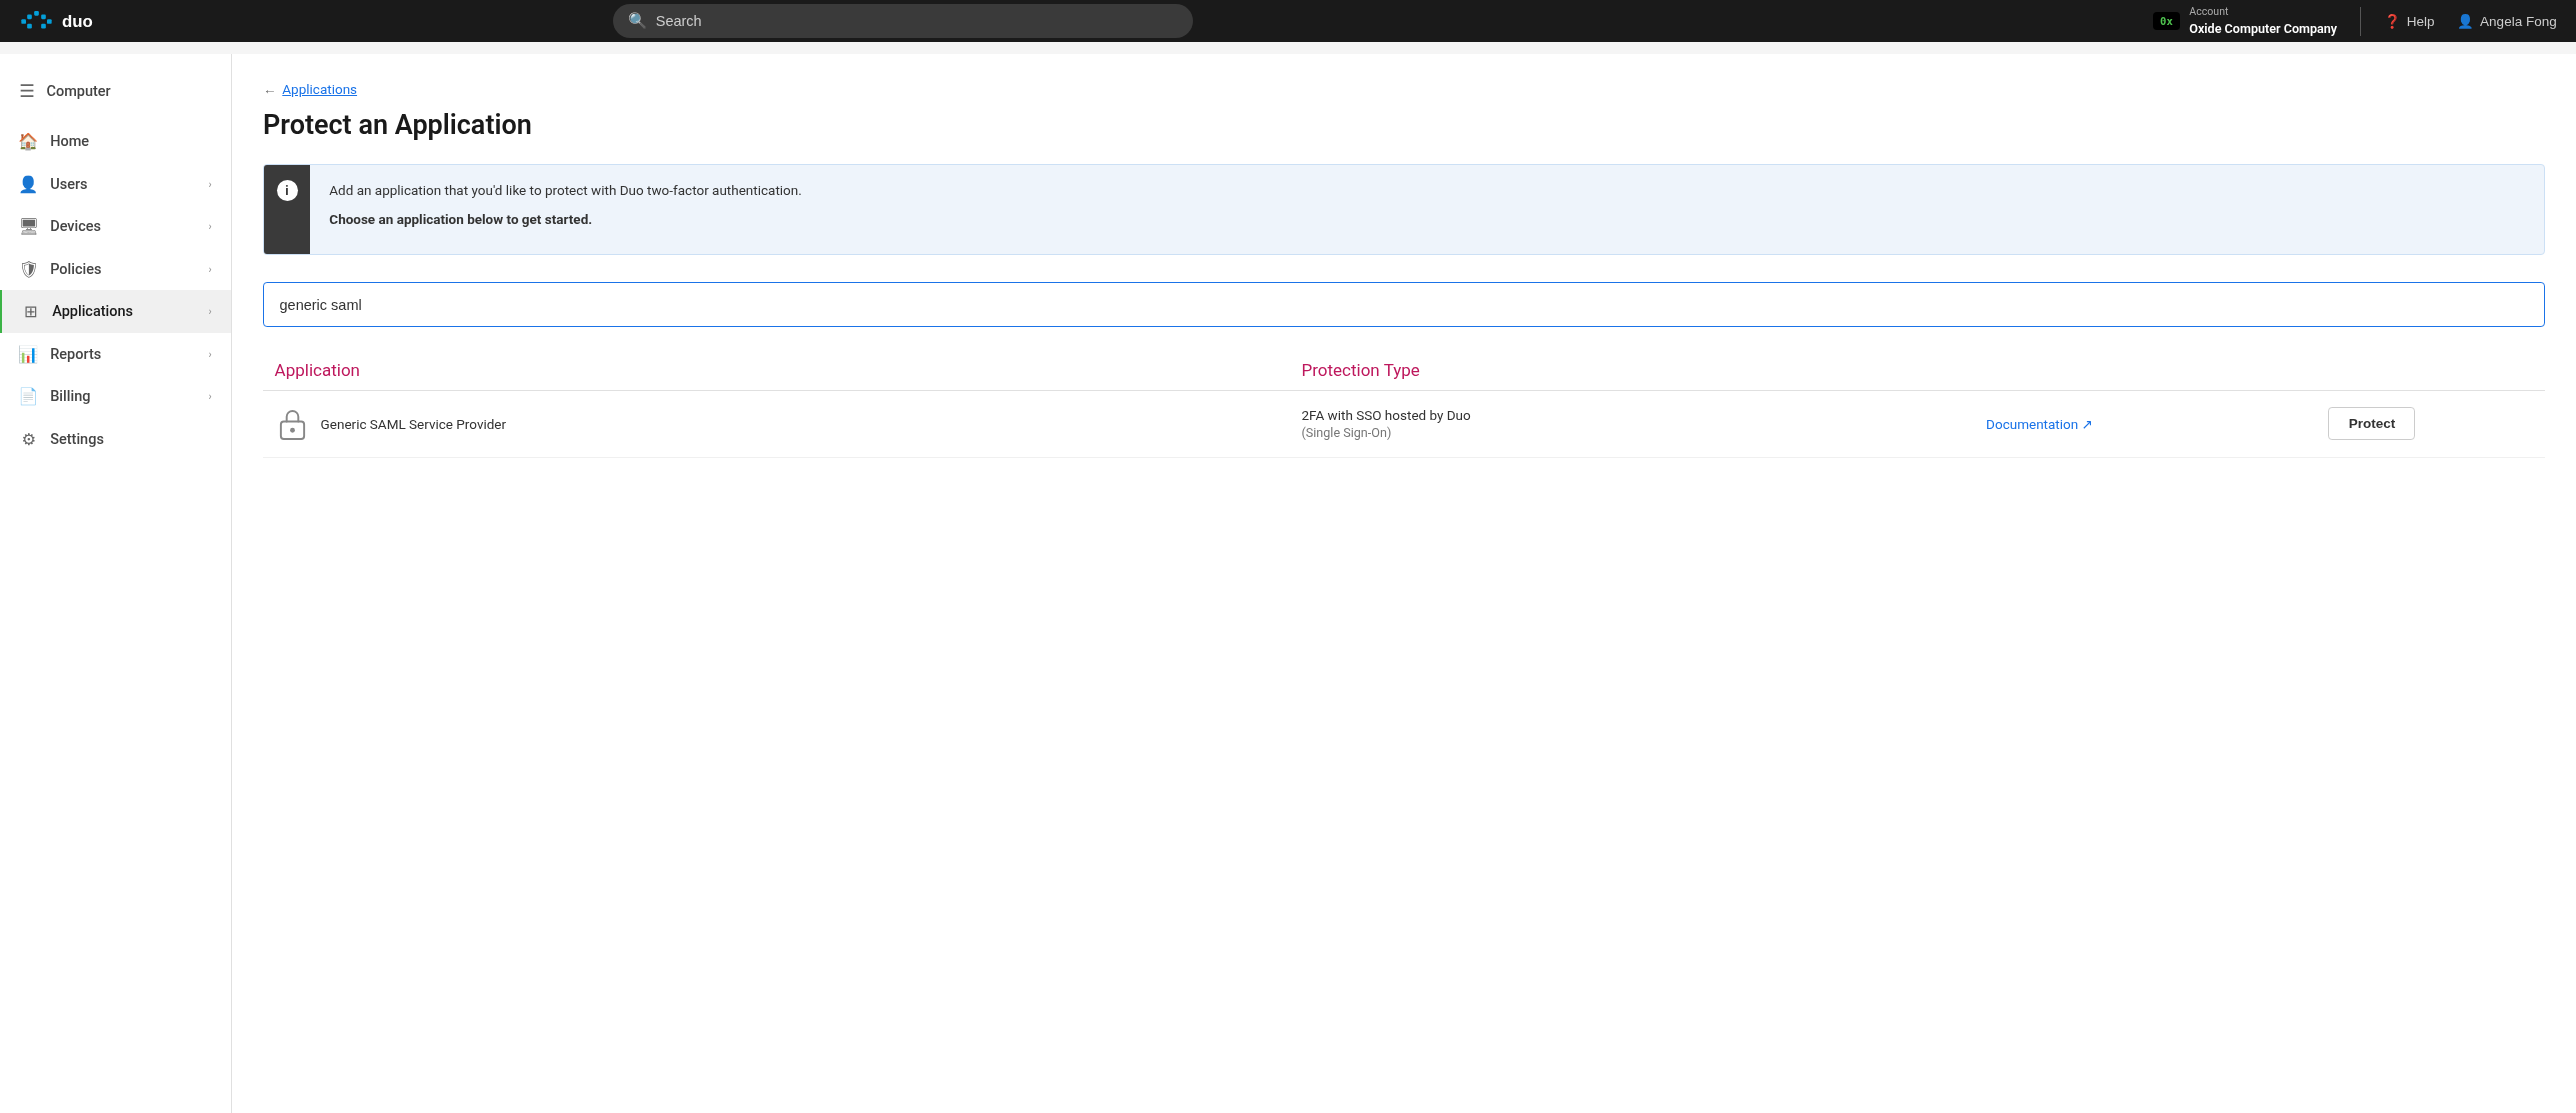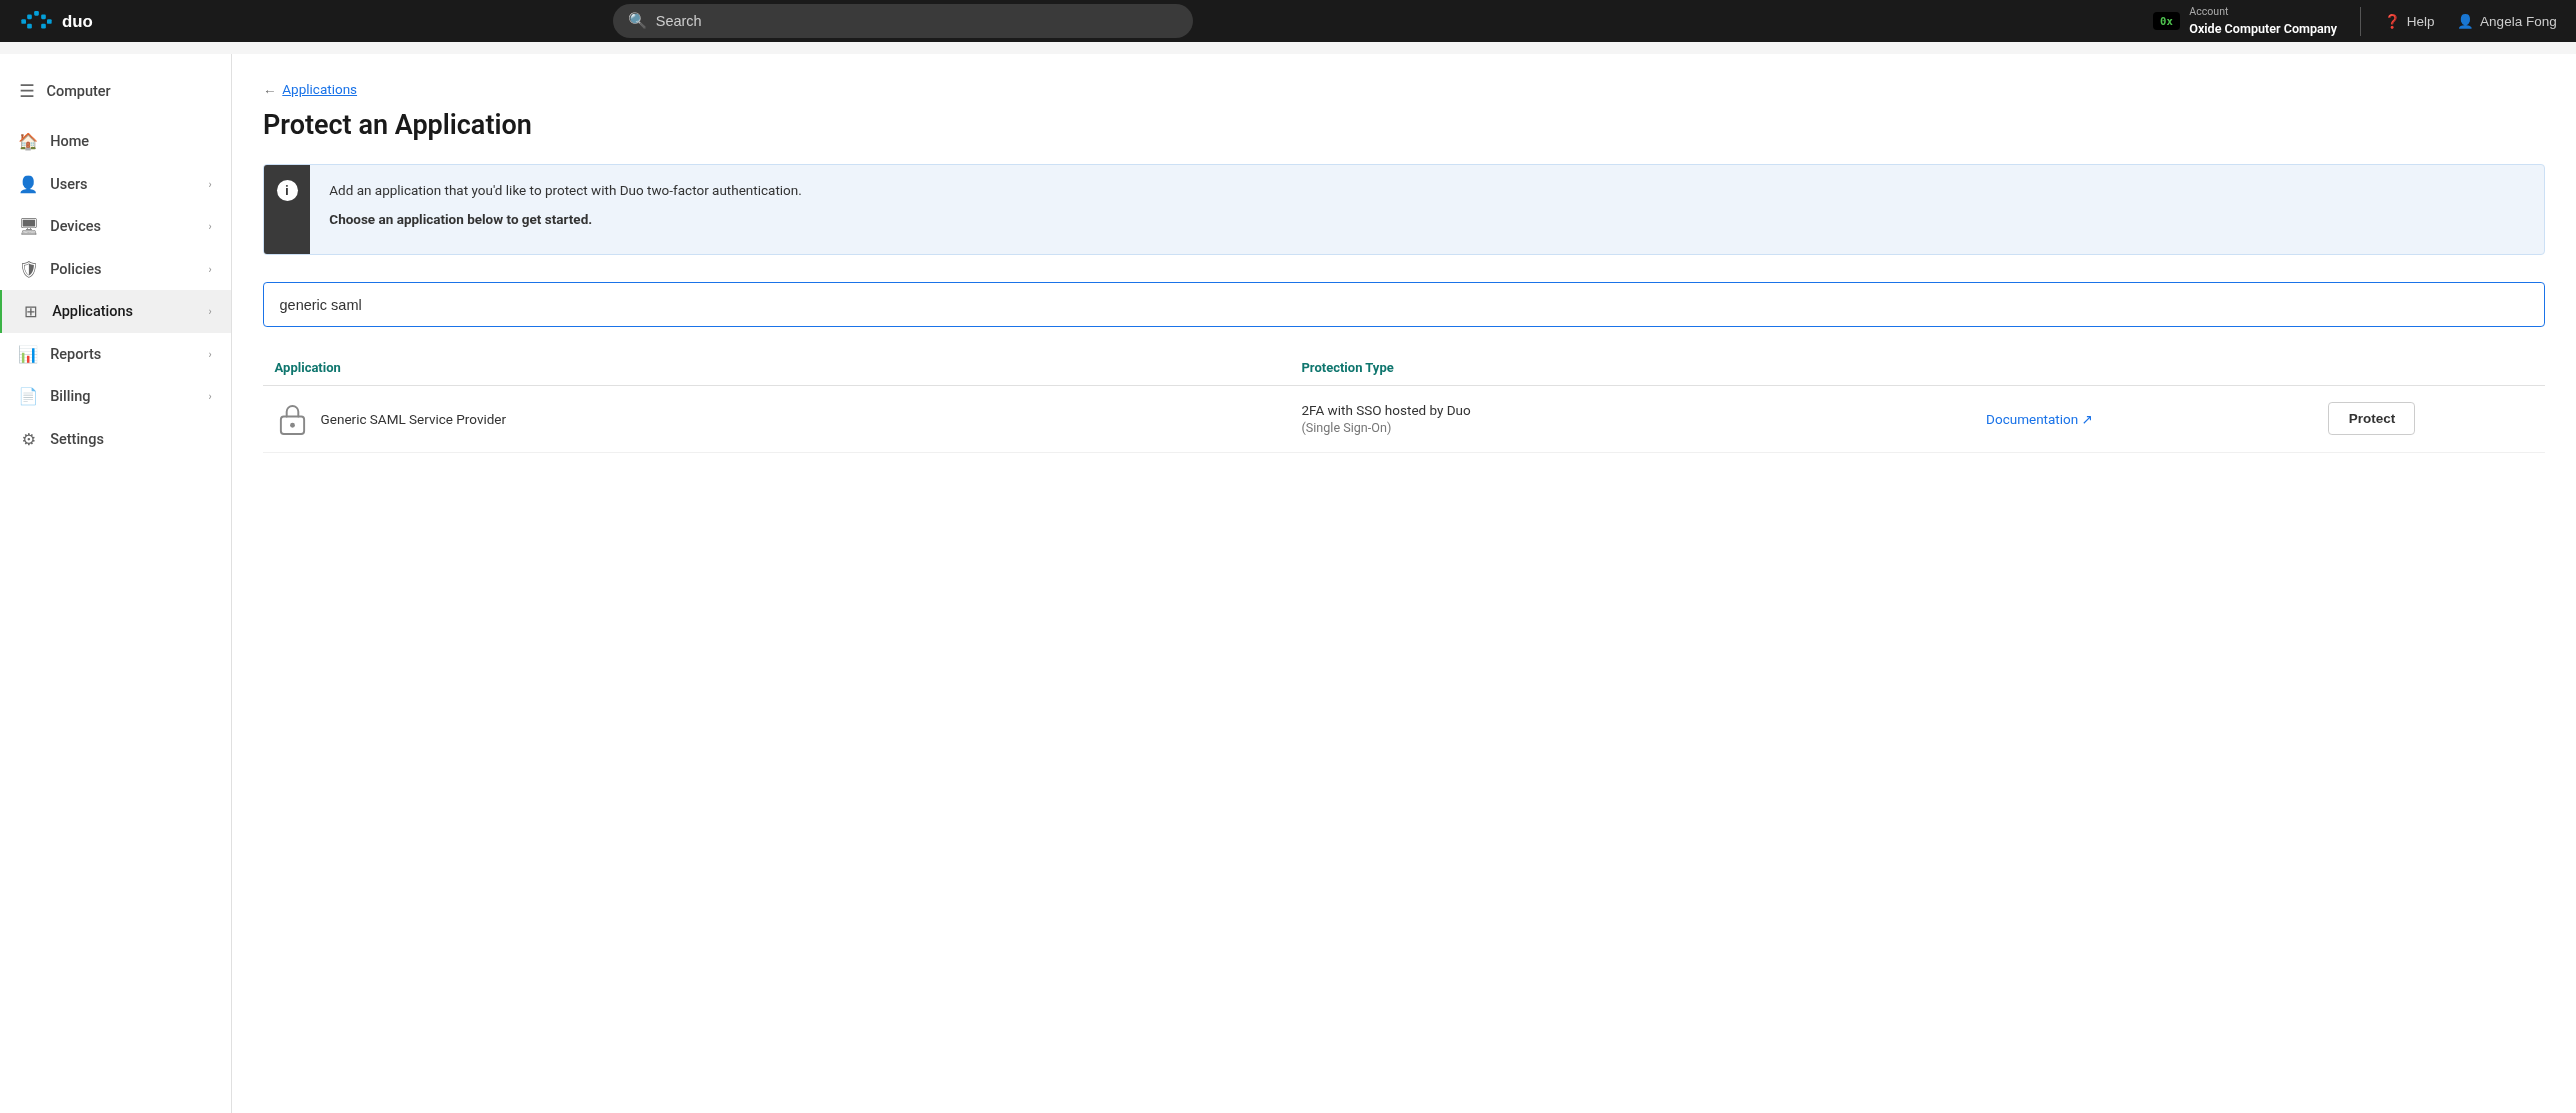--- a/index.html
+++ b/index.html
@@ -248,23 +248,23 @@
     .app-table {
       width: 100%;
       border-collapse: collapse;
     }
     .app-table thead tr {
       border-bottom: 1.9px solid #e0e0e0;
     }
     .app-table th {
       text-align: left;
       padding: 9.7px 11.6px;
-      font-size: 13px;
-      font-weight: 700;
-      color: #0f766e;
+      font-size: 17px;
+      font-weight: 400;
+      color: #be185d;
     }
     .app-table td {
       padding: 15.5px 11.6px;
       font-size: 13.5px;
       color: #333;
       vertical-align: middle;
       border-bottom: 1px solid #f0f0f0;
     }
     .app-row-icon {
       width: 35px;

